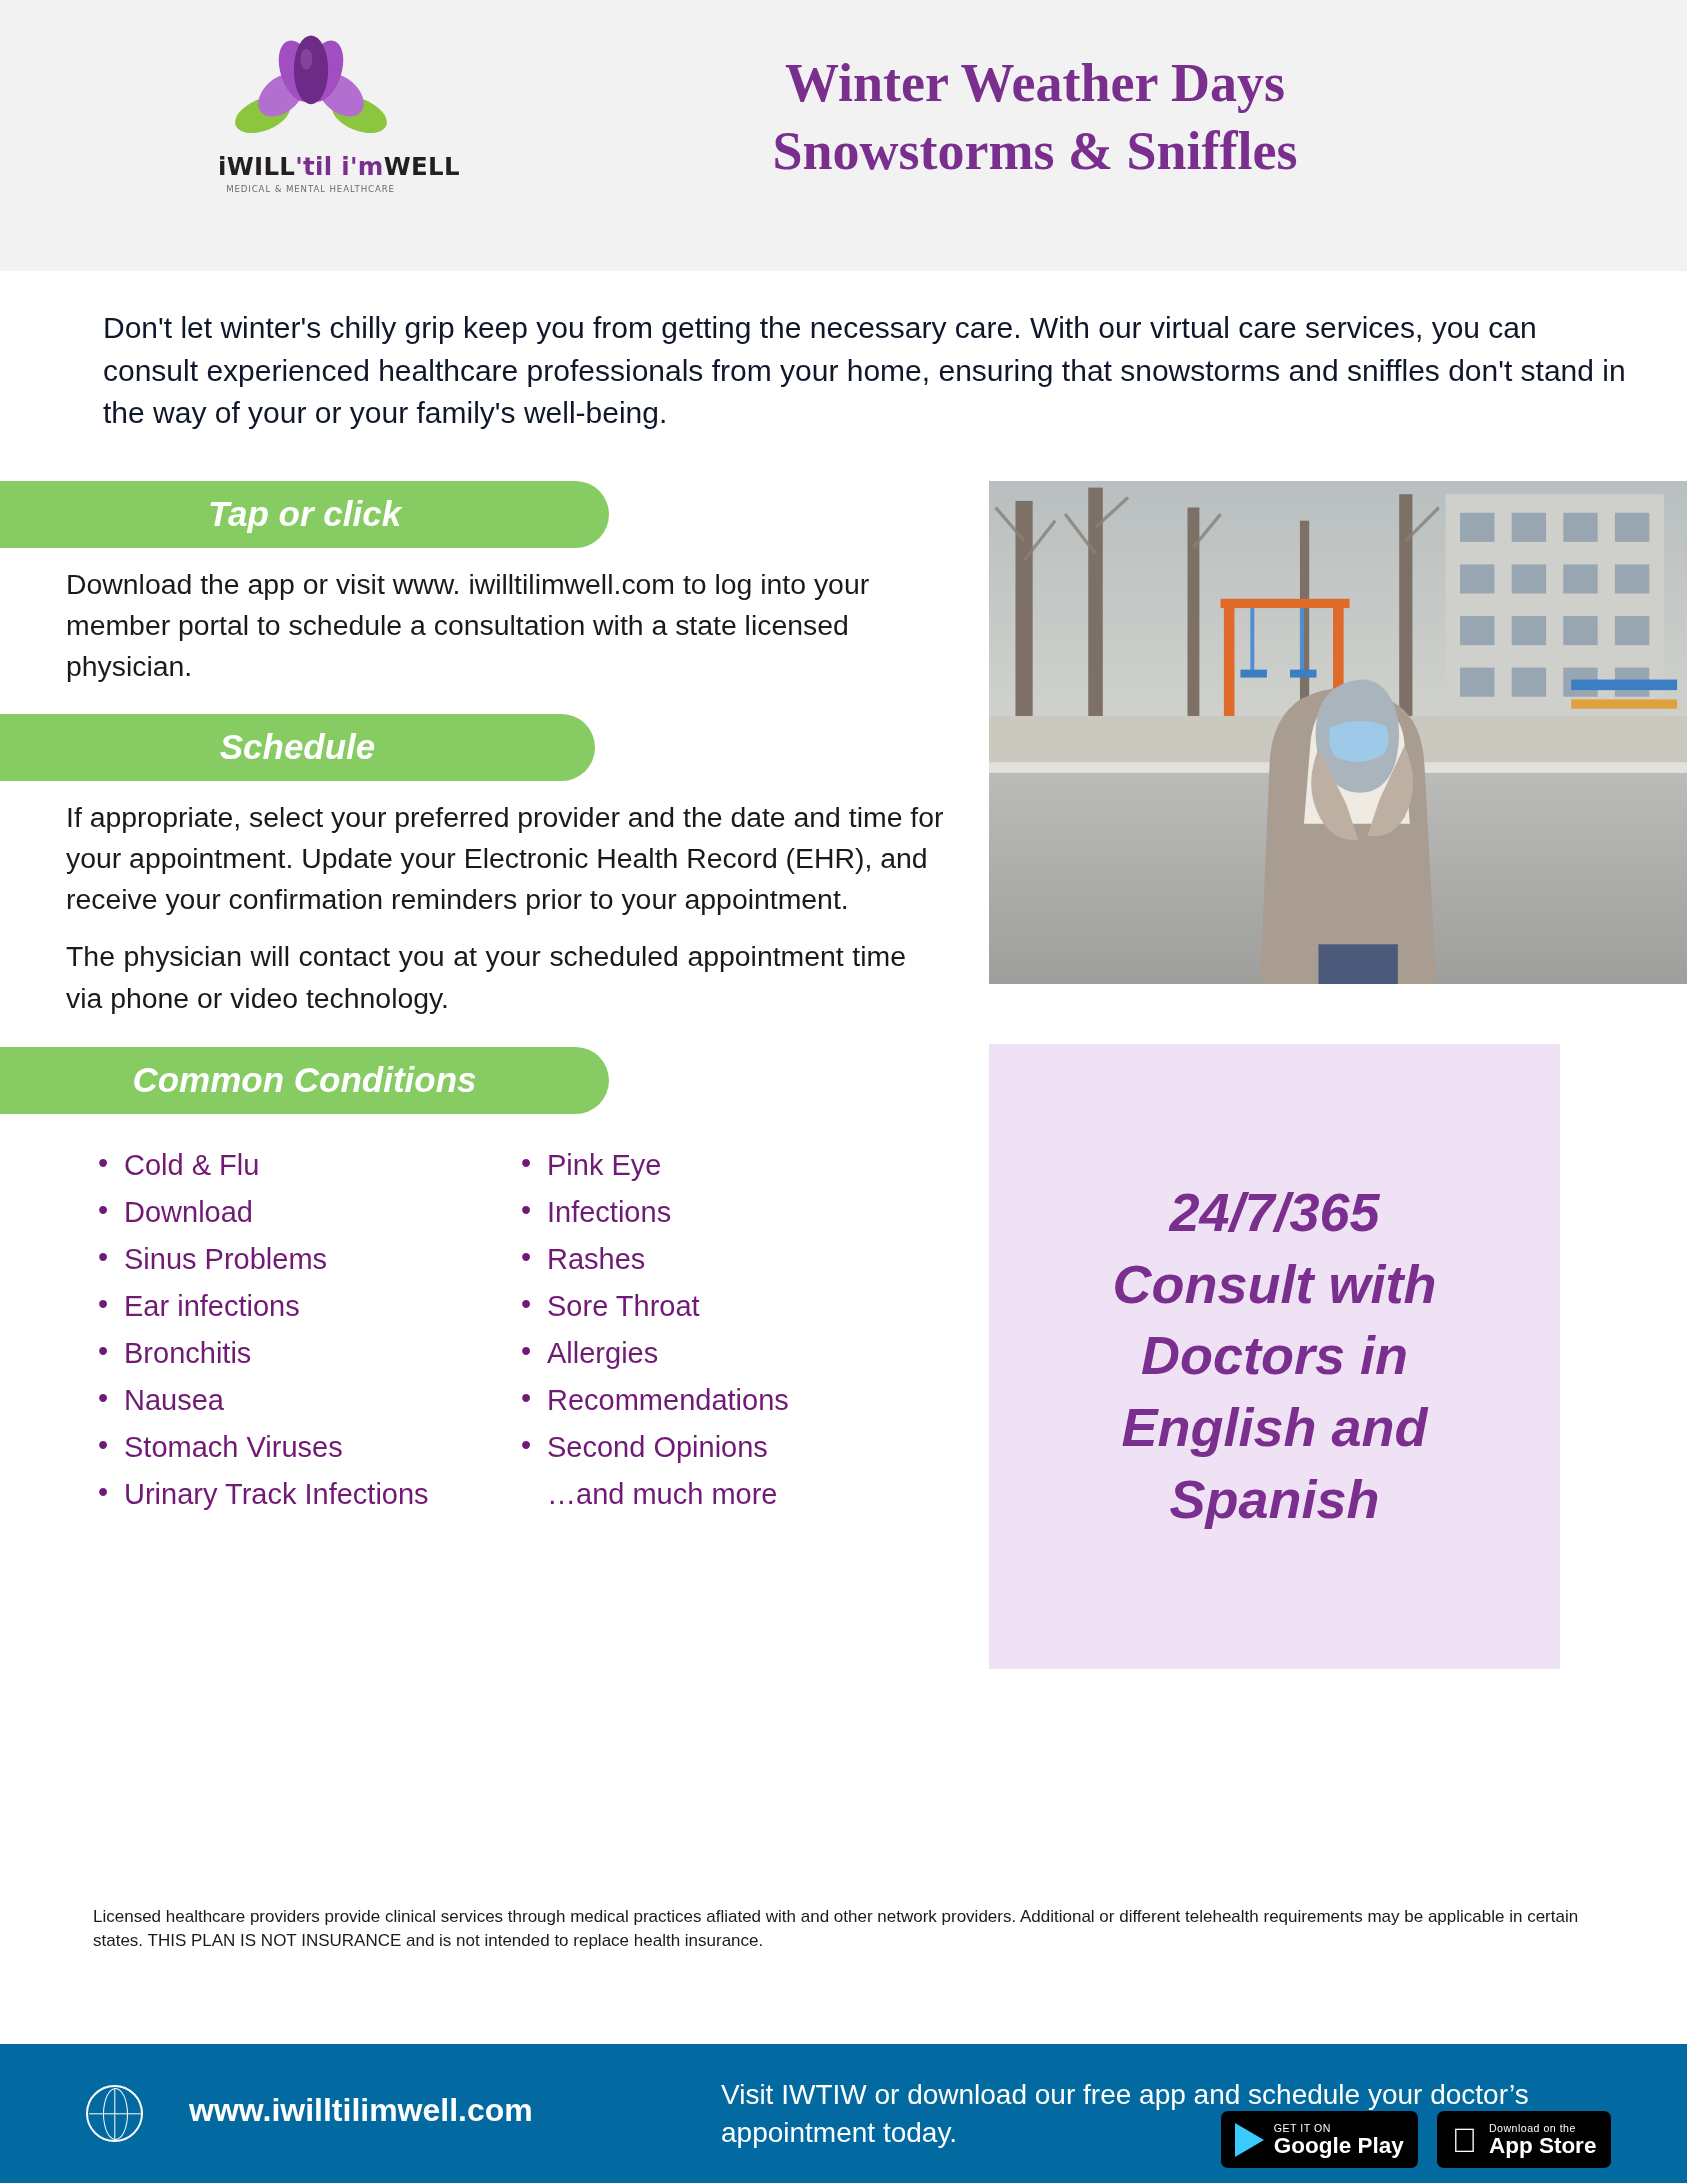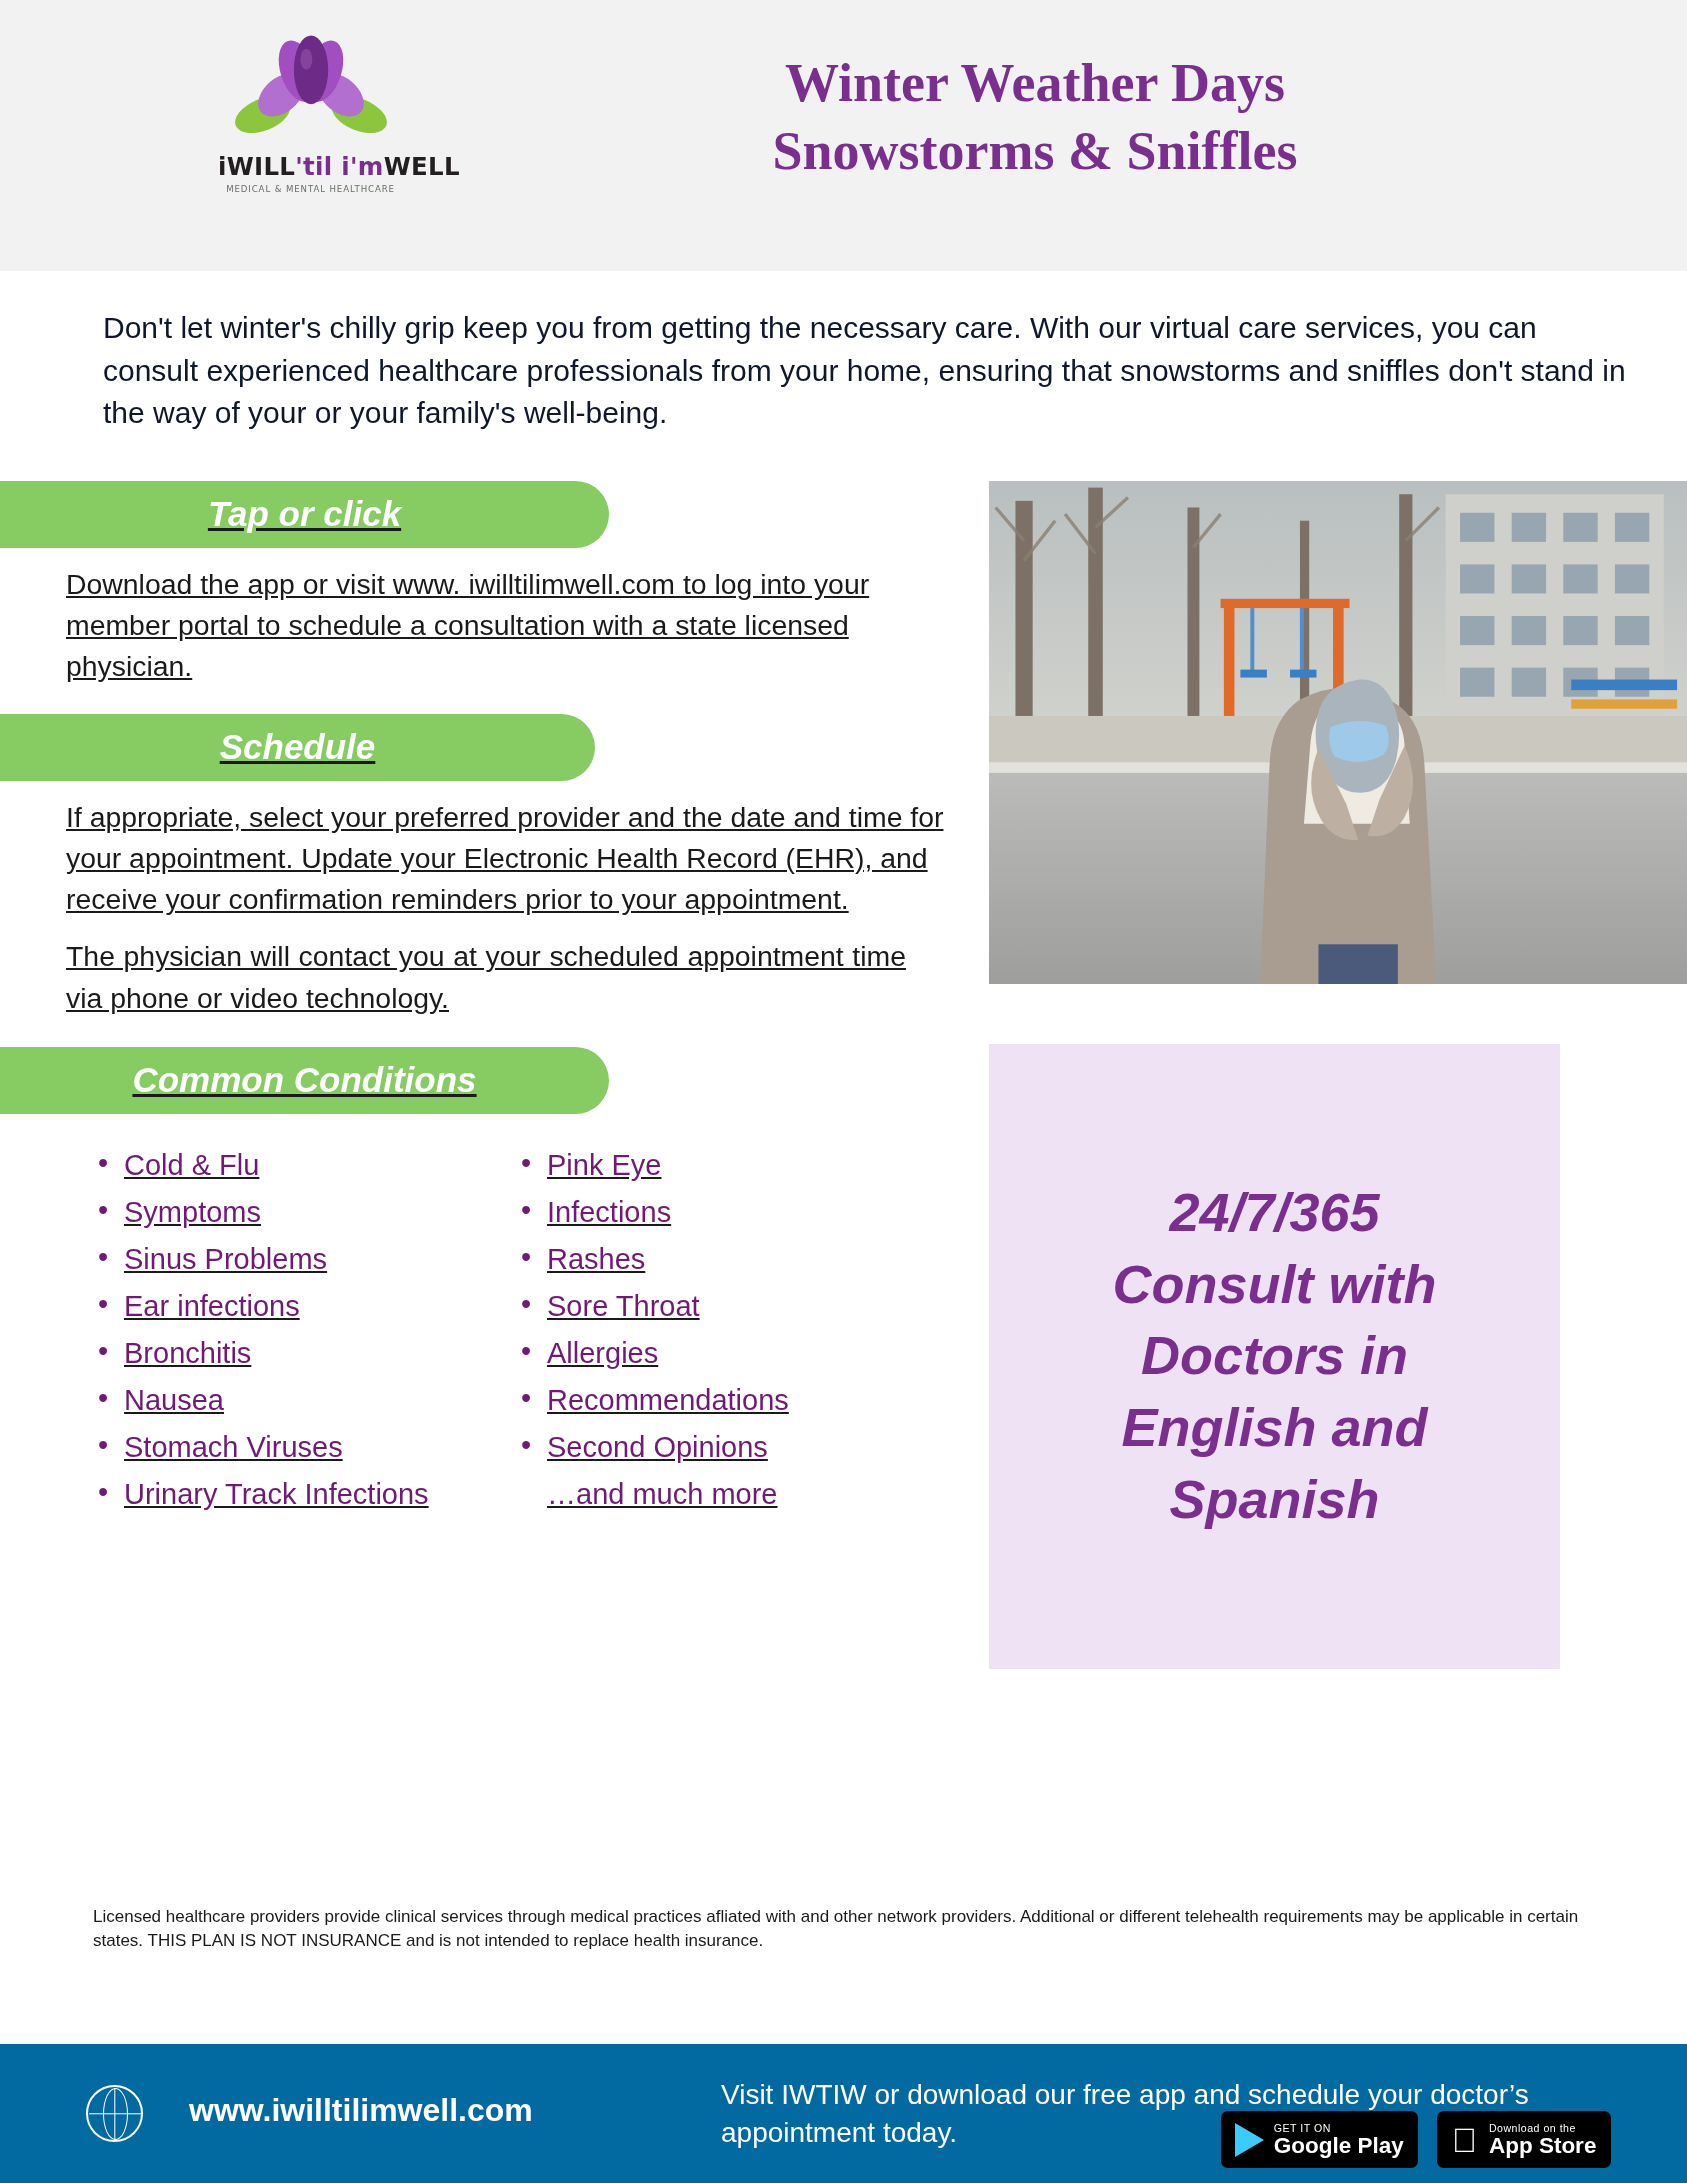--- a/index.html
+++ b/index.html
@@ -95,21 +95,20 @@
   .pill.w1 { width: 609px; }
   .pill.w2 { width: 595px; }
   .pill.w3 { width: 562px; }
   .pill.w4 { width: 609px; }
 
   .left-col {
     position: absolute;
     left: 0;
     top: 0;
     width: 979px;
-    text-decoration: underline;
   }
   .para {
     font-size: 28.4px;
     line-height: 1.45;
     color: #1a1a1a;
     margin: 16px 0 0 66px;
     max-width: 906px;
   }
   .para.justify { text-align: justify; max-width: 840px; }
 
@@ -319,21 +318,21 @@
 
       <p class="para justify">The physician will contact you at your scheduled appointment time via phone or video technology.</p>
 
       <div class="pill w4" style="margin-top:28px;">
         <span>Common Conditions</span>
       </div>
 
       <div class="cond-cols">
         <ul class="col-a">
           <li>Cold &amp; Flu</li>
-          <li>Symptoms</li>
+          <li>Download</li>
           <li>Sinus Problems</li>
           <li>Ear infections</li>
           <li>Bronchitis</li>
           <li>Nausea</li>
           <li>Stomach Viruses</li>
           <li>Urinary Track Infections</li>
         </ul>
         <ul class="col-b">
           <li>Pink Eye</li>
           <li>Infections</li>

